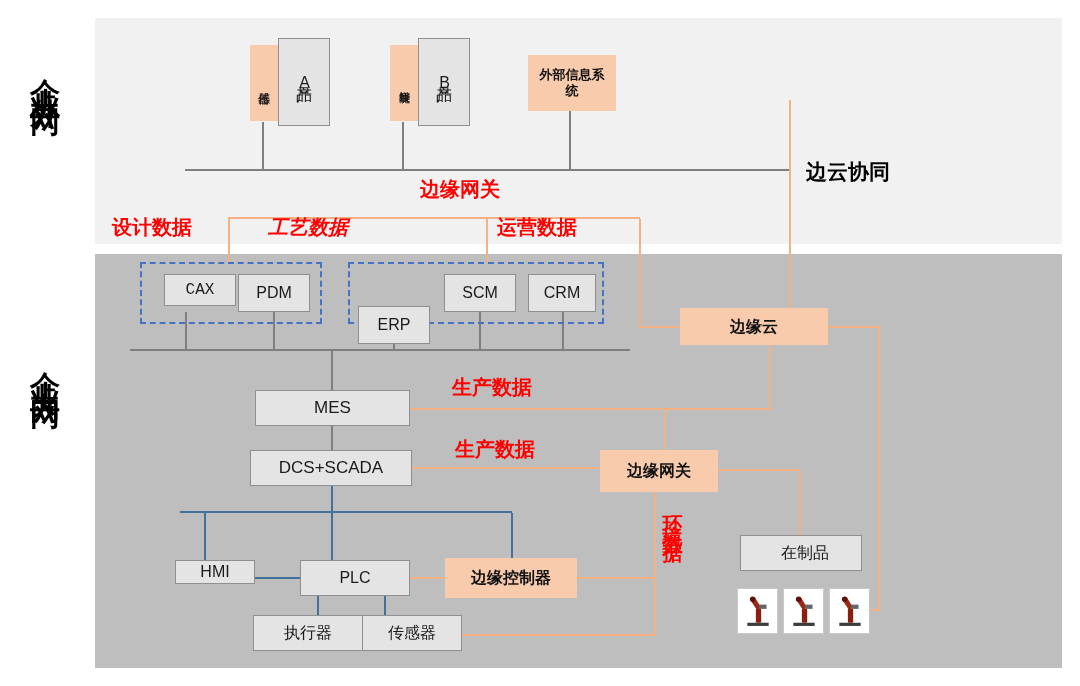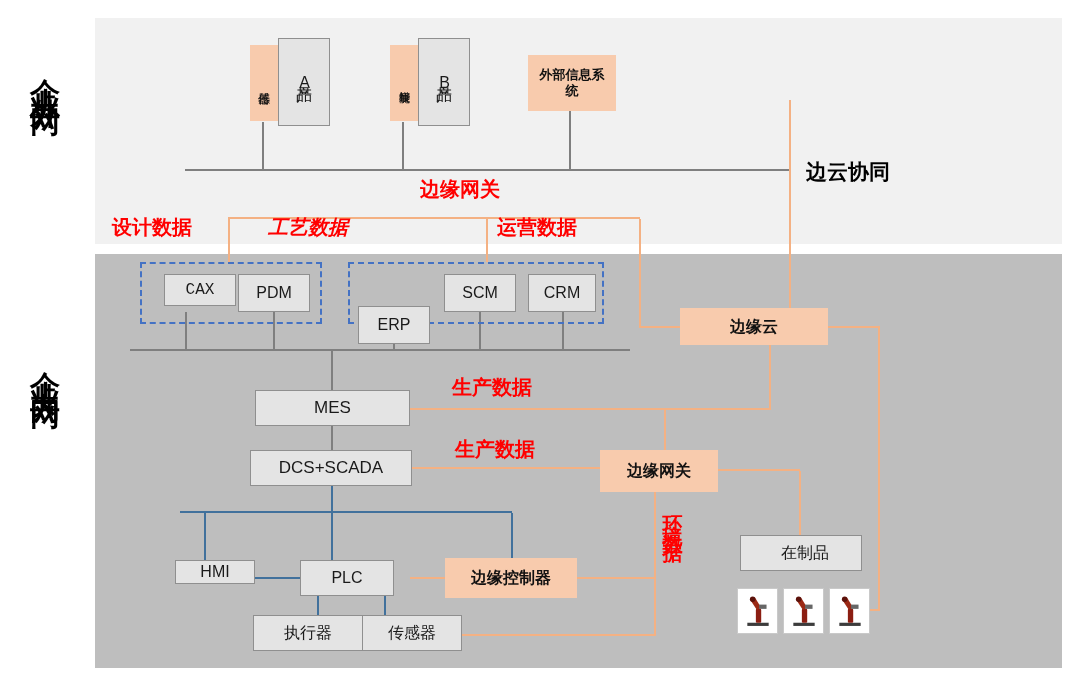--- a/index.html
+++ b/index.html
@@ -116,21 +116,21 @@
   <div class="red" style="left:452px;top:374px;">生产数据</div>
 
   <div class="node gray" style="left:250px;top:450px;width:162px;height:36px;font-size:17px;">DCS+SCADA</div>
   <div class="red" style="left:455px;top:436px;">生产数据</div>
 
   <div class="node orange" style="left:600px;top:450px;width:118px;height:42px;">边缘网关</div>
 
   <div class="redv" style="left:663px;top:500px;height:134px;">环境数据</div>
 
   <div class="node gray" style="left:175px;top:560px;width:80px;height:24px;">HMI</div>
-  <div class="node gray" style="left:300px;top:560px;width:94px;height:36px;">PLC</div>
+  <div class="node gray" style="left:300px;top:560px;width:110px;height:36px;">PLC</div>
   <div class="node orange" style="left:445px;top:558px;width:132px;height:40px;">边缘控制器</div>
 
   <div class="node gray" style="left:253px;top:615px;width:110px;height:36px;">执行器</div>
   <div class="node gray" style="left:362px;top:615px;width:100px;height:36px;">传感器</div>
 
   <div class="node gray" style="left:740px;top:535px;width:122px;height:36px;padding-left:8px;">在制品</div>
 
   <div class="robots" style="left:737px;top:588px;">
     <div class="robot-cell">
       <svg width="26" height="32" viewBox="0 0 24 30">

